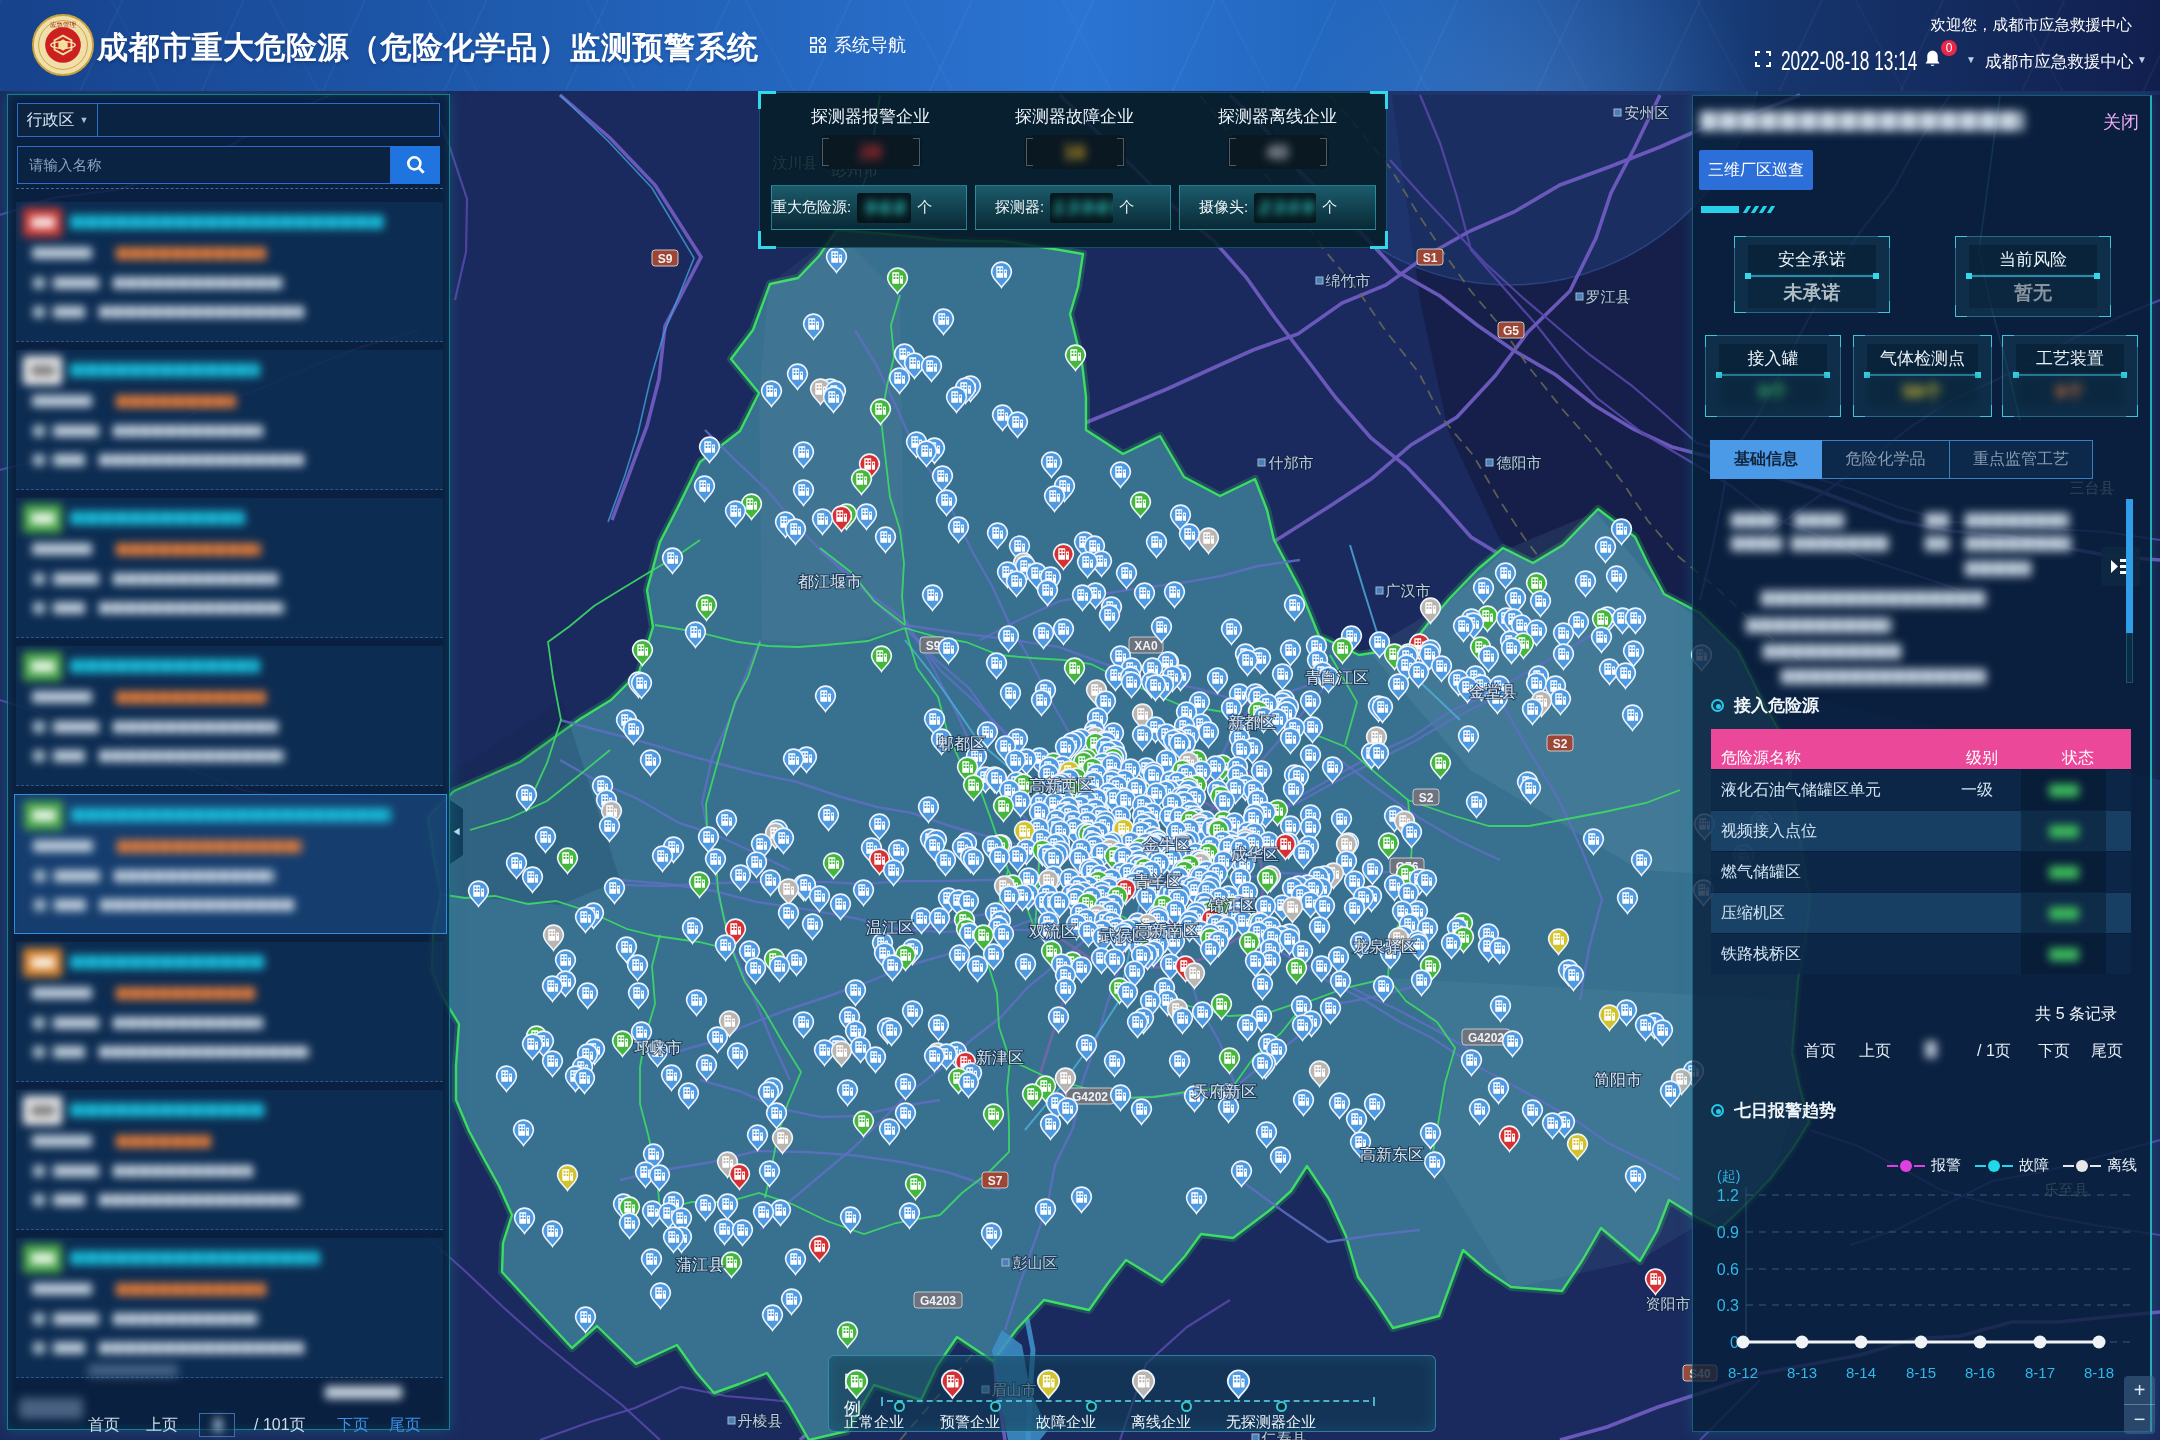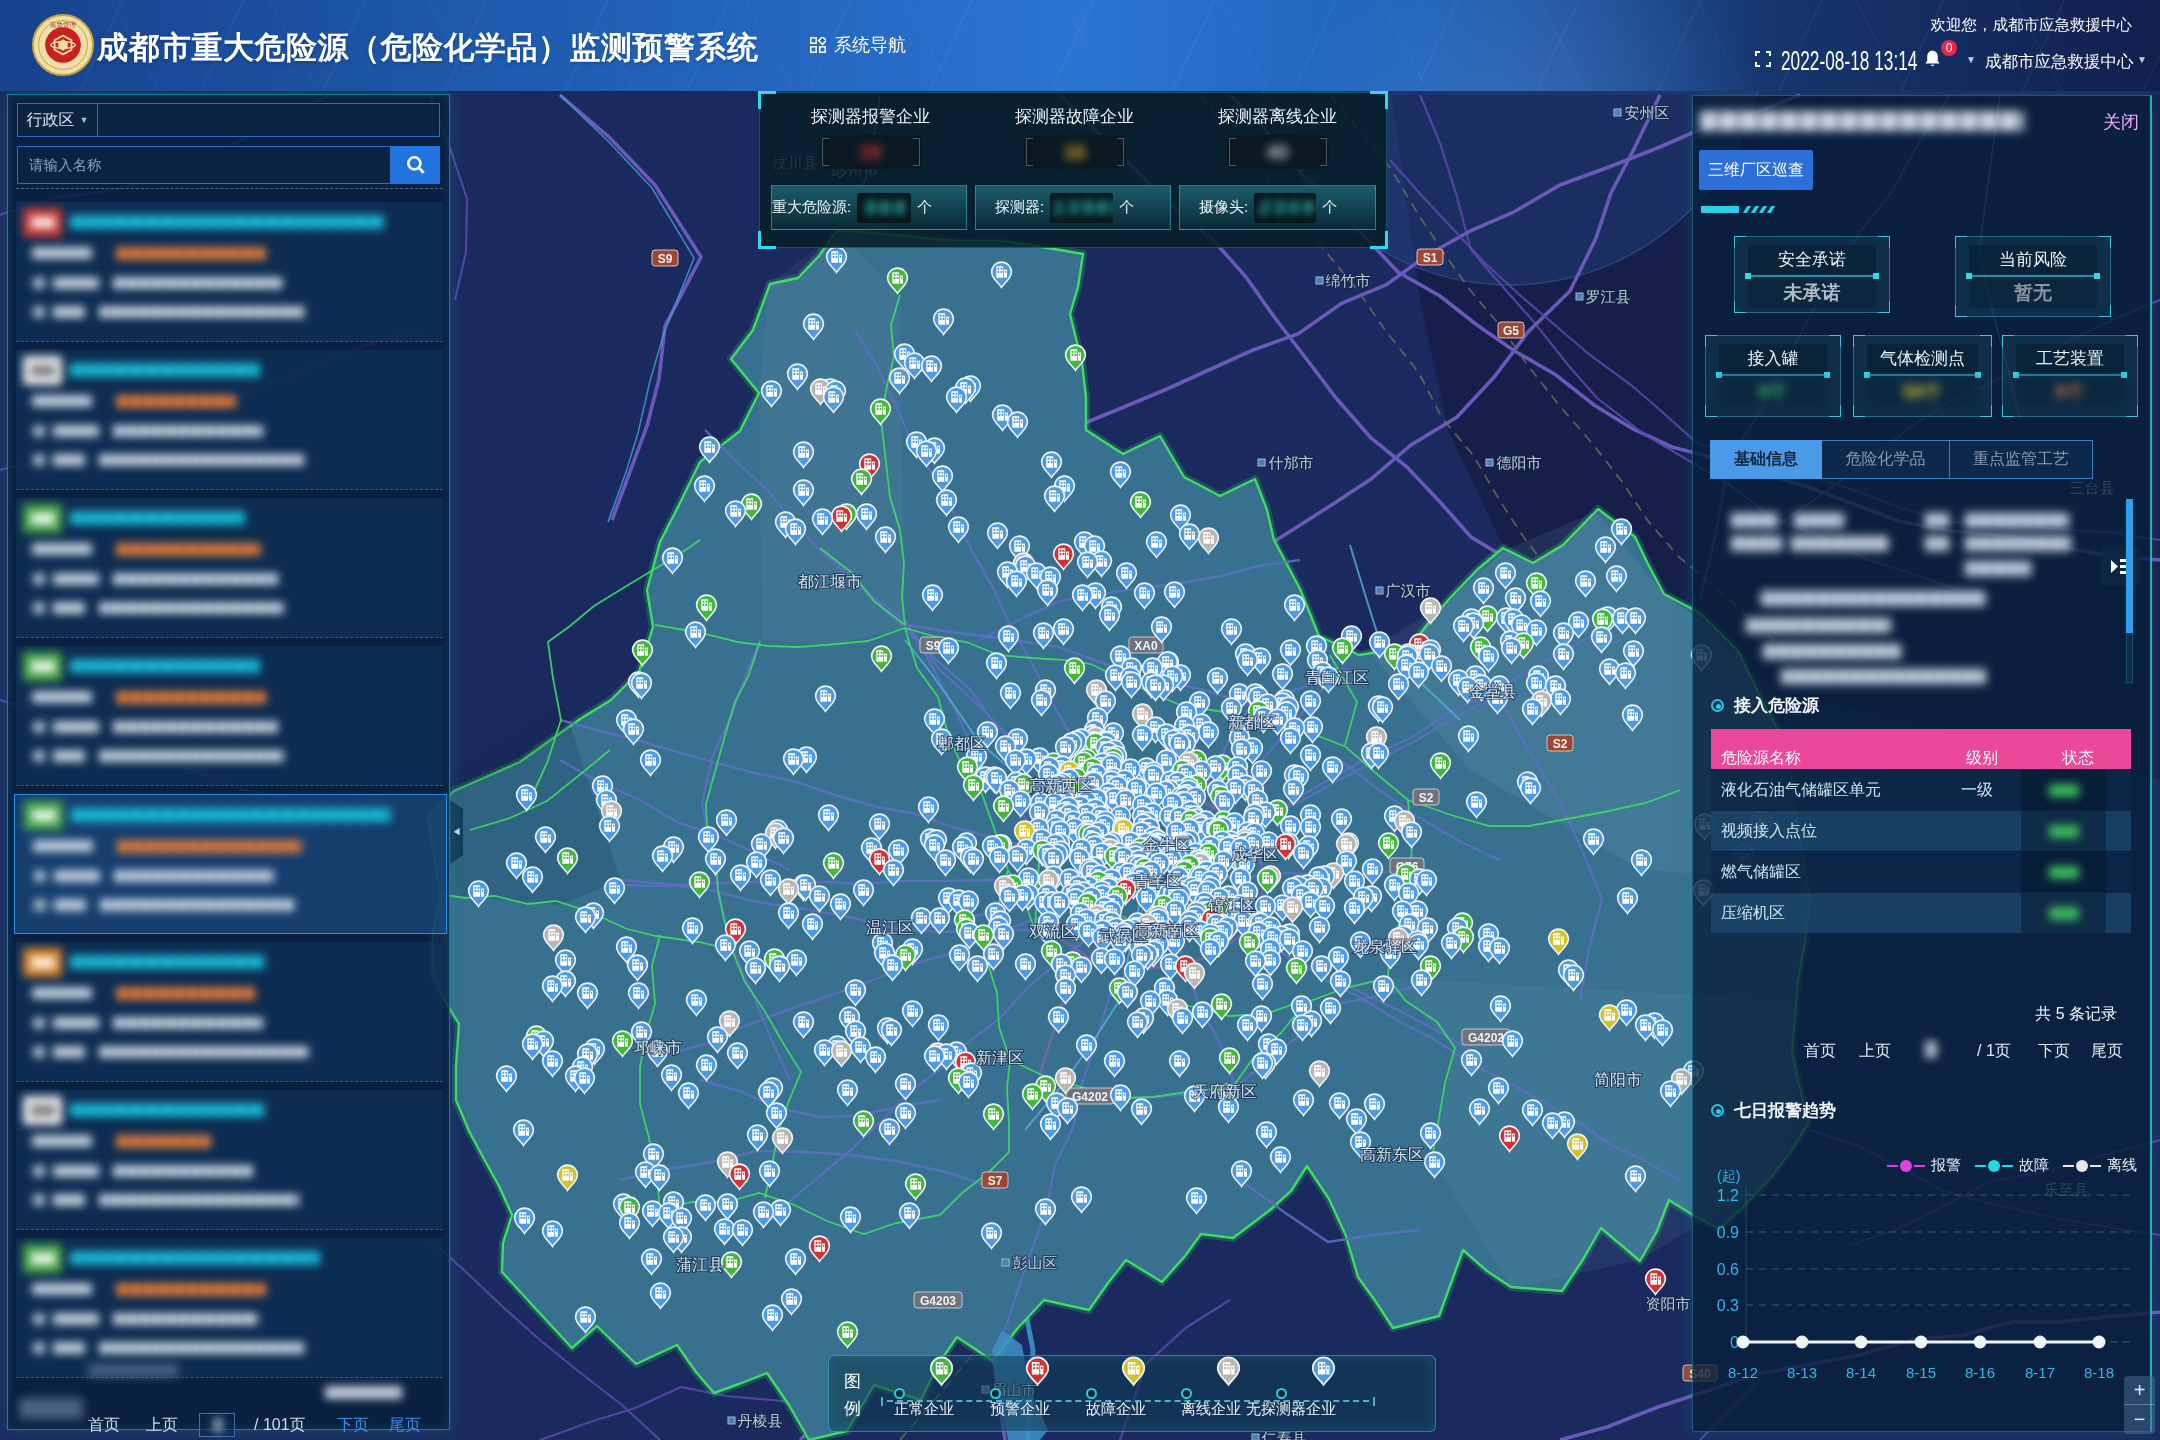--- a/index.html
+++ b/index.html
@@ -143,21 +143,21 @@
 #rp .lds i.ll{width:11px;height:2px;background:currentColor}
 #rp .lds i.ld{width:12px;height:12px;border-radius:50%;background:currentColor;margin:0 2px}
 #rp .qi{position:absolute;left:24px;top:1072px;font-size:14px;color:#30b8e8}
 .cy{font-size:16px;fill:#2fb8e8;font-family:"Liberation Sans",sans-serif}
 .cx{font-size:15px;fill:#2fb8e8;font-family:"Liberation Sans",sans-serif}
 #rp .chart{position:absolute;left:0px;top:1066px}
 
 #lg{position:absolute;left:828px;top:1355px;width:608px;height:77px;z-index:10;background:rgba(16,60,84,0.6);
 border:1px solid rgba(70,190,215,0.55);border-radius:6px;box-shadow:0 0 14px rgba(40,150,180,.25) inset}
 #lg .tt{position:absolute;left:15px;top:12px;font-size:17px;color:#fff;line-height:27px;width:20px}
-.lgcol{position:absolute;top:0;width:110px;text-align:right}
+.lgcol{position:absolute;top:13px;width:110px;text-align:left}
 .lgc{display:block;margin:-3px auto 0;width:11px;height:11px;border:2px solid #35c8d8;border-radius:50%;background:#0a2a38;position:relative;z-index:2}
 .lgt{margin-top:1px;font-size:15px;color:#f0f6fa;white-space:nowrap}
 #lg .dline{position:absolute;left:58px;top:44px;width:482px;border-top:2px dashed rgba(90,210,230,0.8)}
 #lg .dline:before{content:"";position:absolute;left:-6px;top:-5px;height:9px;border-left:2px solid rgba(90,210,230,.8)}
 #lg .dline:after{content:"";position:absolute;right:-6px;top:-5px;height:9px;border-left:2px solid rgba(90,210,230,.8)}
 #zc{position:absolute;left:2124px;top:1376px;width:31px;height:58px;z-index:10;background:rgba(70,110,150,0.5);border-radius:4px;
 color:#dfe8f0;font-size:20px;text-align:center;line-height:28px}
 #zc div+div{border-top:1px solid rgba(200,220,235,.35)}
 </style></head>
 <body>
@@ -1773,20 +1773,27 @@
             <i></i>
           </span>
         </div>
         <div class="trow even">
           <span class="tname">压缩机区</span>
           <span class="tlvl"></span>
           <span class="tst">
             <i></i>
           </span>
         </div>
+        <div class="trow odd">
+          <span class="tname">铁路栈桥区</span>
+          <span class="tlvl"></span>
+          <span class="tst">
+            <i></i>
+          </span>
+        </div>
       </div>
  <div class="total5">共 5 条记录</div>
  <div class="pg2">
         <span style="left:111px">首页</span>
         <span style="left:166px">上页</span>
         <span class="bsliver"></span>
         <span style="left:284px">/ 1页</span>
         <span style="left:345px">下页</span>
         <span style="left:398px">尾页</span>
       </div>

